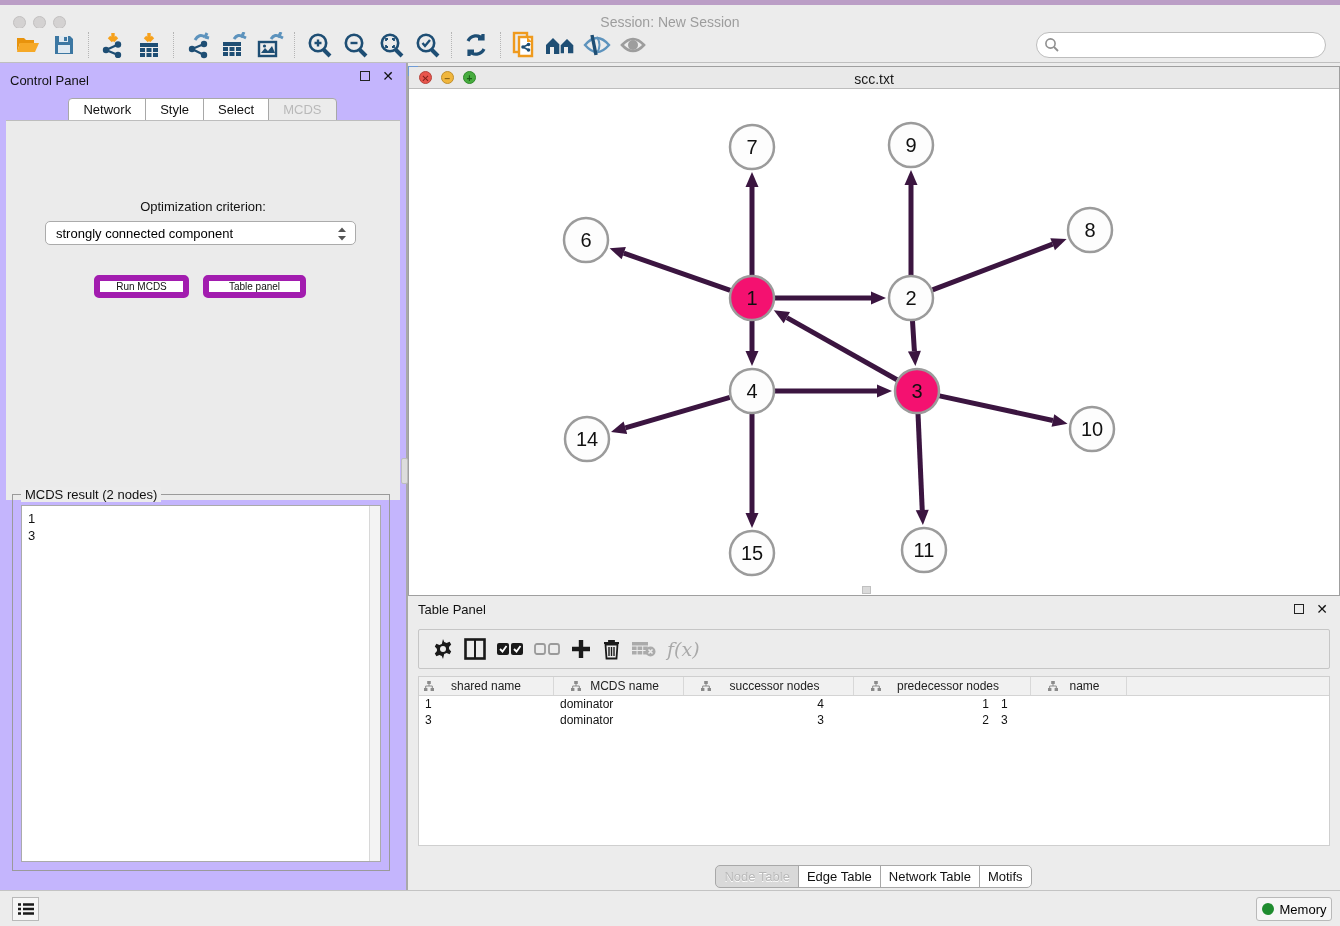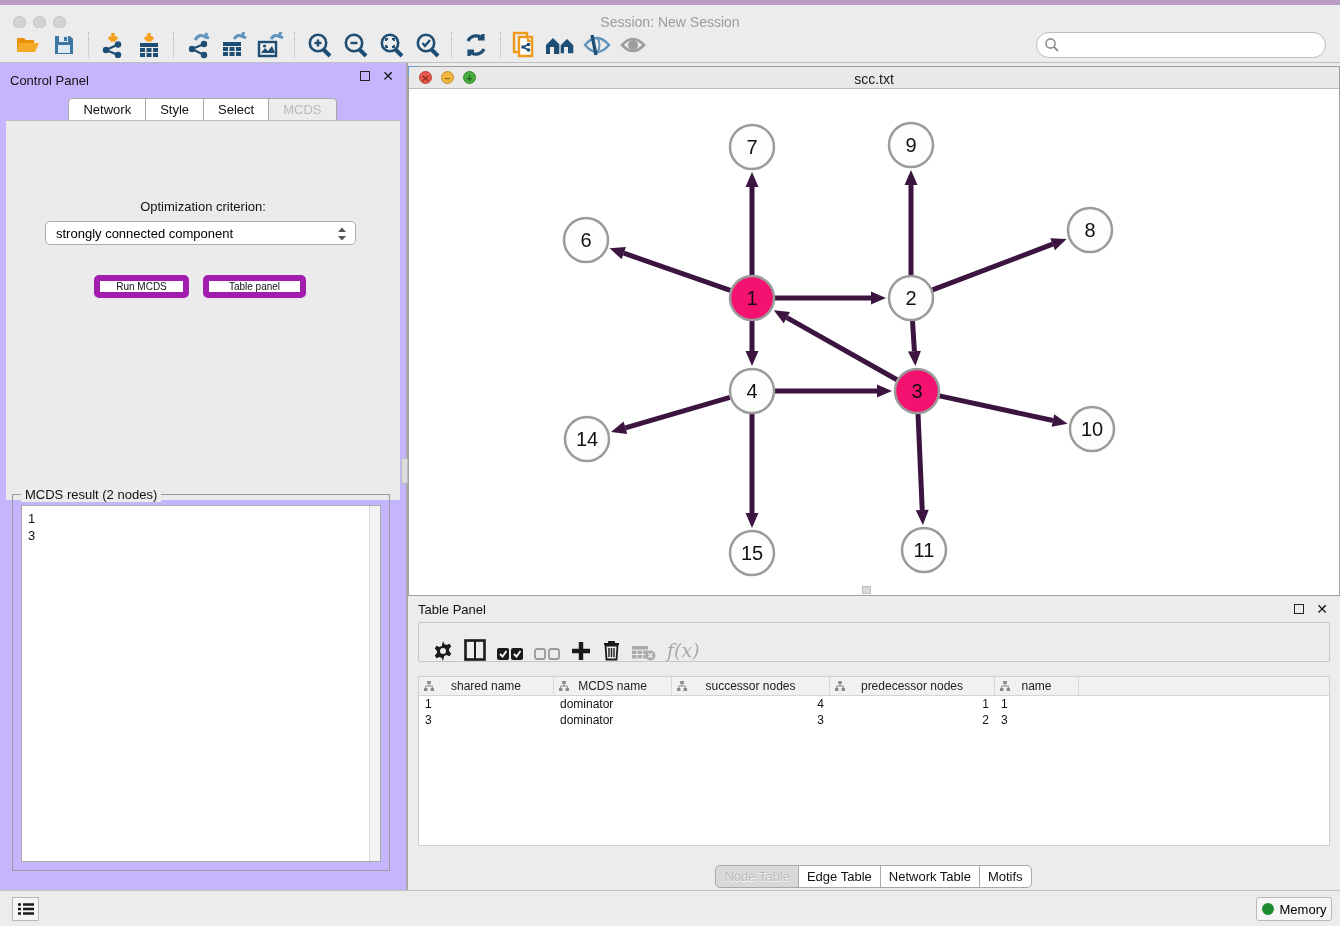--- a/index.html
+++ b/index.html
@@ -54,25 +54,25 @@
   #tl-close { left:10px; background:#e8564d; border:1px solid #b5423b; color:#7e201b; }
   #tl-min { left:32px; background:#f0b63d; border:1px solid #c08f2c; color:#8a6414; }
   #tl-max { left:54px; background:#47ac3f; border:1px solid #2f8a2a; color:#1c5f18; }
   #net-title { position:absolute; left:0; top:4px; width:100%; text-align:center; font-size:14px; color:#1a1a1a; }
   #net-canvas { position:absolute; left:0; top:22px; width:930px; height:506px; background:#fff; }
   #net-grip-bottom { left:862px; top:586px; width:9px; height:8px; background:#dadada; border:1px solid #c0c0c0; }
 
   
   #table-panel { left:408px; top:596px; width:932px; height:294px; background:#ececec; }
   #tp-header { position:absolute; left:10px; top:6px; font-size:13px; color:#111; }
-  #tp-toolbar { position:absolute; left:10px; top:26px; width:912px; height:40px; border:1px solid #c6c6c6; border-radius:2px; display:flex; align-items:flex-end; padding-left:14px; gap:11px; }
+  #tp-toolbar { position:absolute; left:10px; top:33px; width:912px; height:40px; border:1px solid #c6c6c6; border-radius:2px; display:flex; align-items:center; padding-left:14px; gap:11px; }
   .tp-icon { display:flex; align-items:center; justify-content:center; cursor:pointer; }
   #fx-label { font-family:"DejaVu Serif","Liberation Serif",serif; font-style:italic; font-size:19px; color:#a9a9a9; }
   #tp-table { position:absolute; left:10px; top:80px; width:912px; height:170px; background:#fff; border:1px solid #cfcfcf; overflow:hidden; }
-  #tp-head-row { display:flex; background:#f1f1f1; border-bottom:1px solid #d4d4d4; height:19px; }
+  #tp-head-row { display:flex; background:#f1f1f1; border-bottom:1px solid #d4d4d4; height:19px;gap:12px; }
   .tp-th { display:flex; align-items:center; justify-content:center; gap:5px; font-size:12px; color:#222; border-right:1px solid #d8d8d8; position:relative; }
   .tp-th svg { position:absolute; left:5px; }
   .tp-row { display:flex; height:16px; }
   .tp-td { font-size:12px; color:#111; padding:1px 6px 0 6px; overflow:hidden; white-space:nowrap; }
   .al { text-align:left; } .ar { text-align:right; }
   #tp-tabs { position:absolute; left:0; top:269px; width:932px; display:flex; justify-content:center; }
   .tp-tab { border:1px solid #a8a8a8; background:#fff; font-size:13px; padding:3px 8px; margin-left:-1px; cursor:pointer; color:#111; }
   .tp-tab.first { border-radius:5px 0 0 5px; }
   .tp-tab.last { border-radius:0 5px 5px 0; }
   .tp-tab.active { background:#d9d9d9; color:#b8b8b8; text-shadow:0 1px 0 #fff; }

